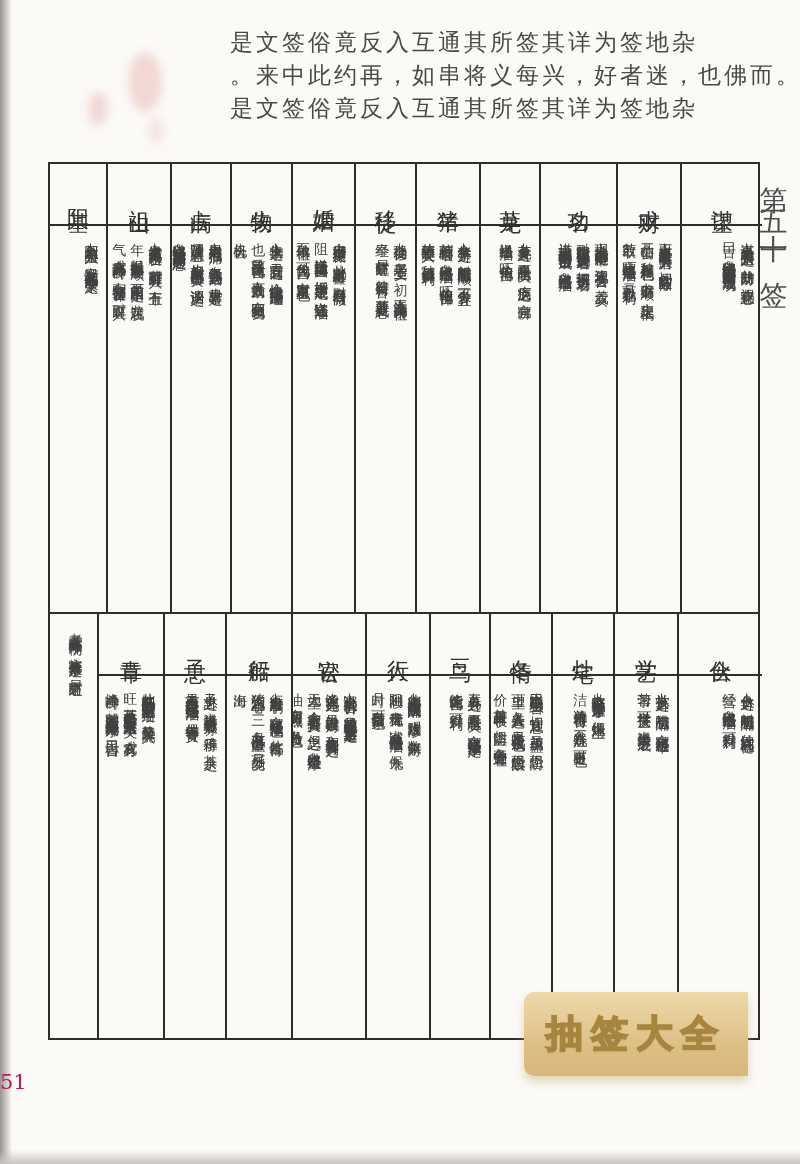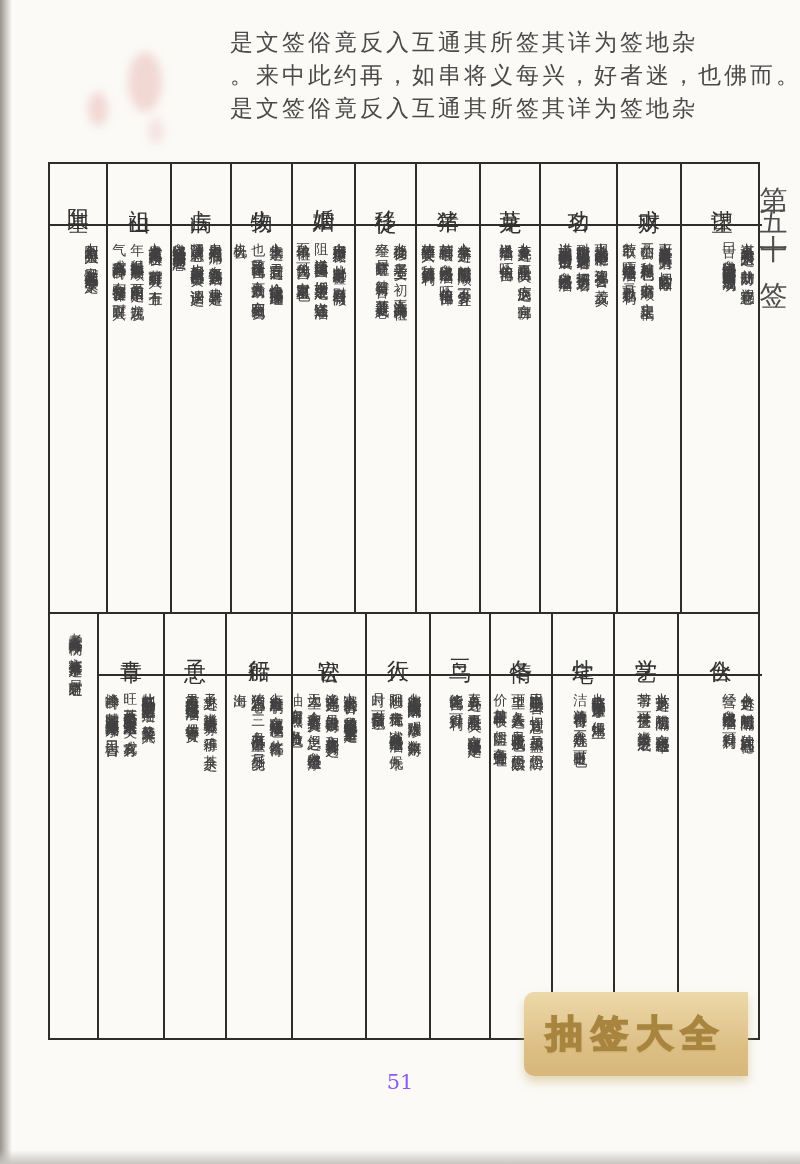--- a/index.html
+++ b/index.html
@@ -25,21 +25,21 @@
   .qcol:first-child{border-left:none;}
   .qhead{height:60px;border-bottom:2px solid #2e2d2b;display:flex;align-items:center;justify-content:center;flex:none;}
   .qhead span{writing-mode:vertical-rl;text-orientation:upright;font-size:22px;letter-spacing:2px;color:#333;}
   .qbody{flex:1;writing-mode:vertical-rl;text-orientation:upright;padding:6px 5px 4px 2px;font-size:14px;line-height:1.3;letter-spacing:1px;color:#414141;overflow:hidden;}
   .vline{margin:0;}
   .qstrip{box-sizing:border-box;writing-mode:vertical-rl;text-orientation:upright;padding:8px 12px 4px 2px;font-size:14px;line-height:1.3;letter-spacing:1px;color:#414141;overflow:hidden;}
   
   .banner{position:absolute;left:524px;top:992px;width:224px;height:84px;background:linear-gradient(180deg,#edd9aa,#dcbd82 70%,#d7b77c);border-radius:10px 0 0 10px;display:flex;align-items:center;justify-content:center;z-index:5;box-shadow:0 6px 10px rgba(210,185,130,.55);}
   .banner span{font-size:37px;font-weight:bold;letter-spacing:8px;color:#dcc088;-webkit-text-stroke:1.8px #a8853e;text-shadow:0 1px 2px rgba(125,95,35,.45);font-family:"DejaVu Sans","Liberation Sans",sans-serif;}
   
-  .page-num{position:absolute;left:0;top:1070px;width:800px;text-align:center;font-size:21px;color:#8b5cf6;}
+  .page-num{position:absolute;left:0;top:1070px;width:800px;text-align:left;font-size:21px;color:#be185d;}
 </style>
 </head>
 <body>
 
 <div class="page">
   <div class="edge-left"></div>
   <div class="edge-bottom"></div>
   <div class="blob b1"></div>
   <div class="blob b2"></div>
   <div class="blob b3"></div>

